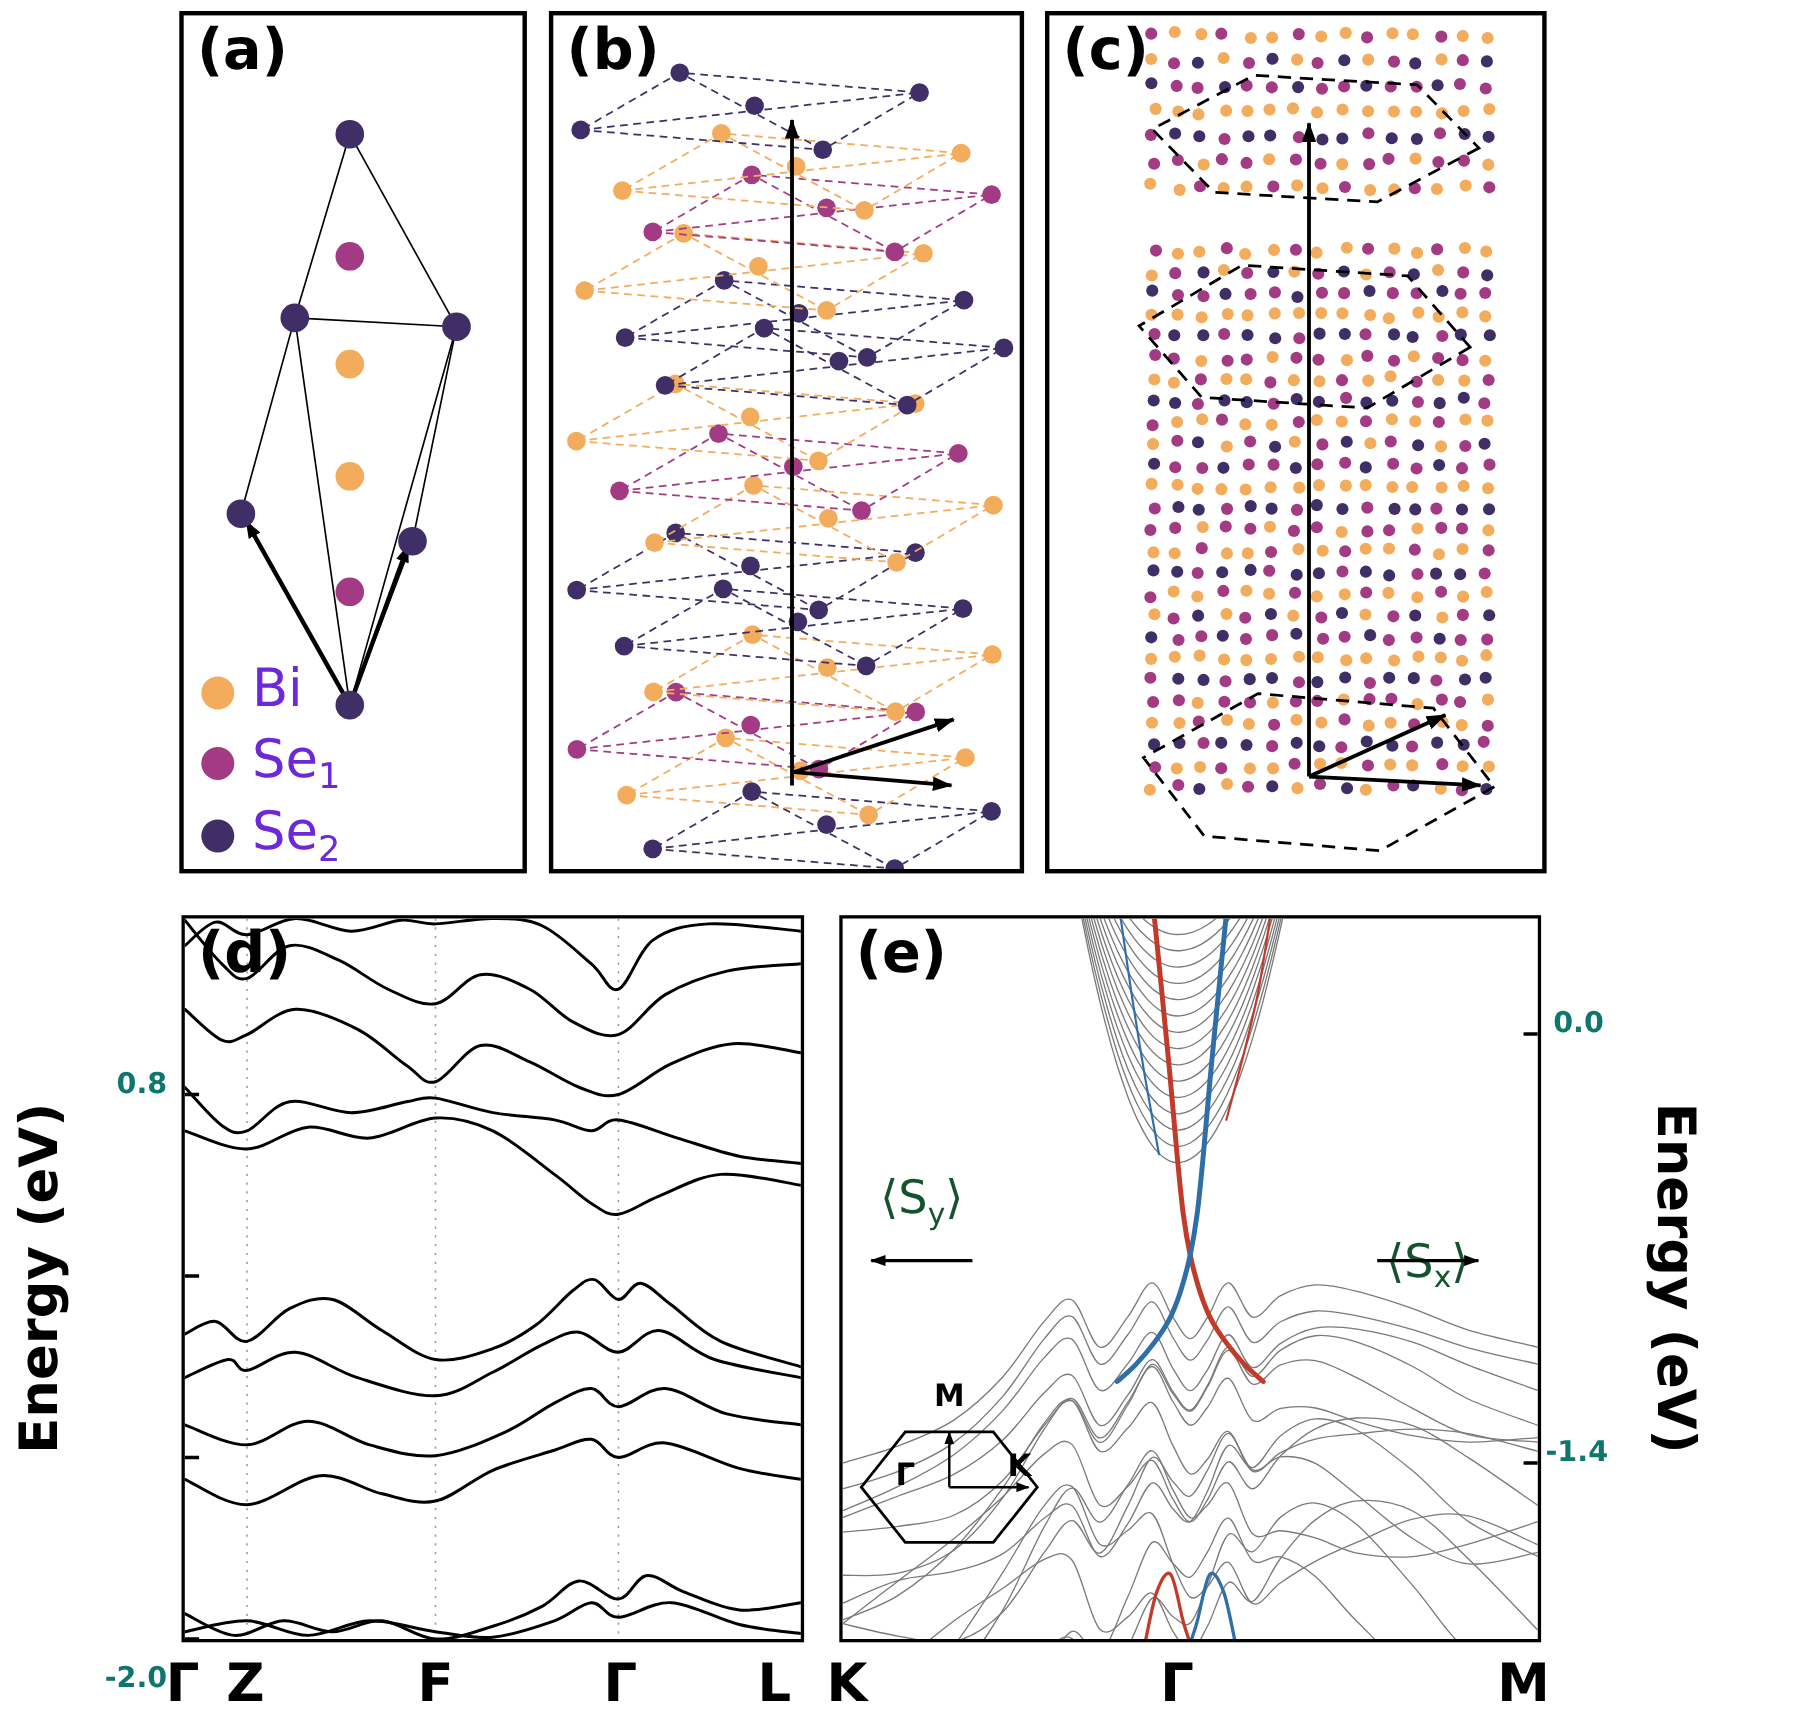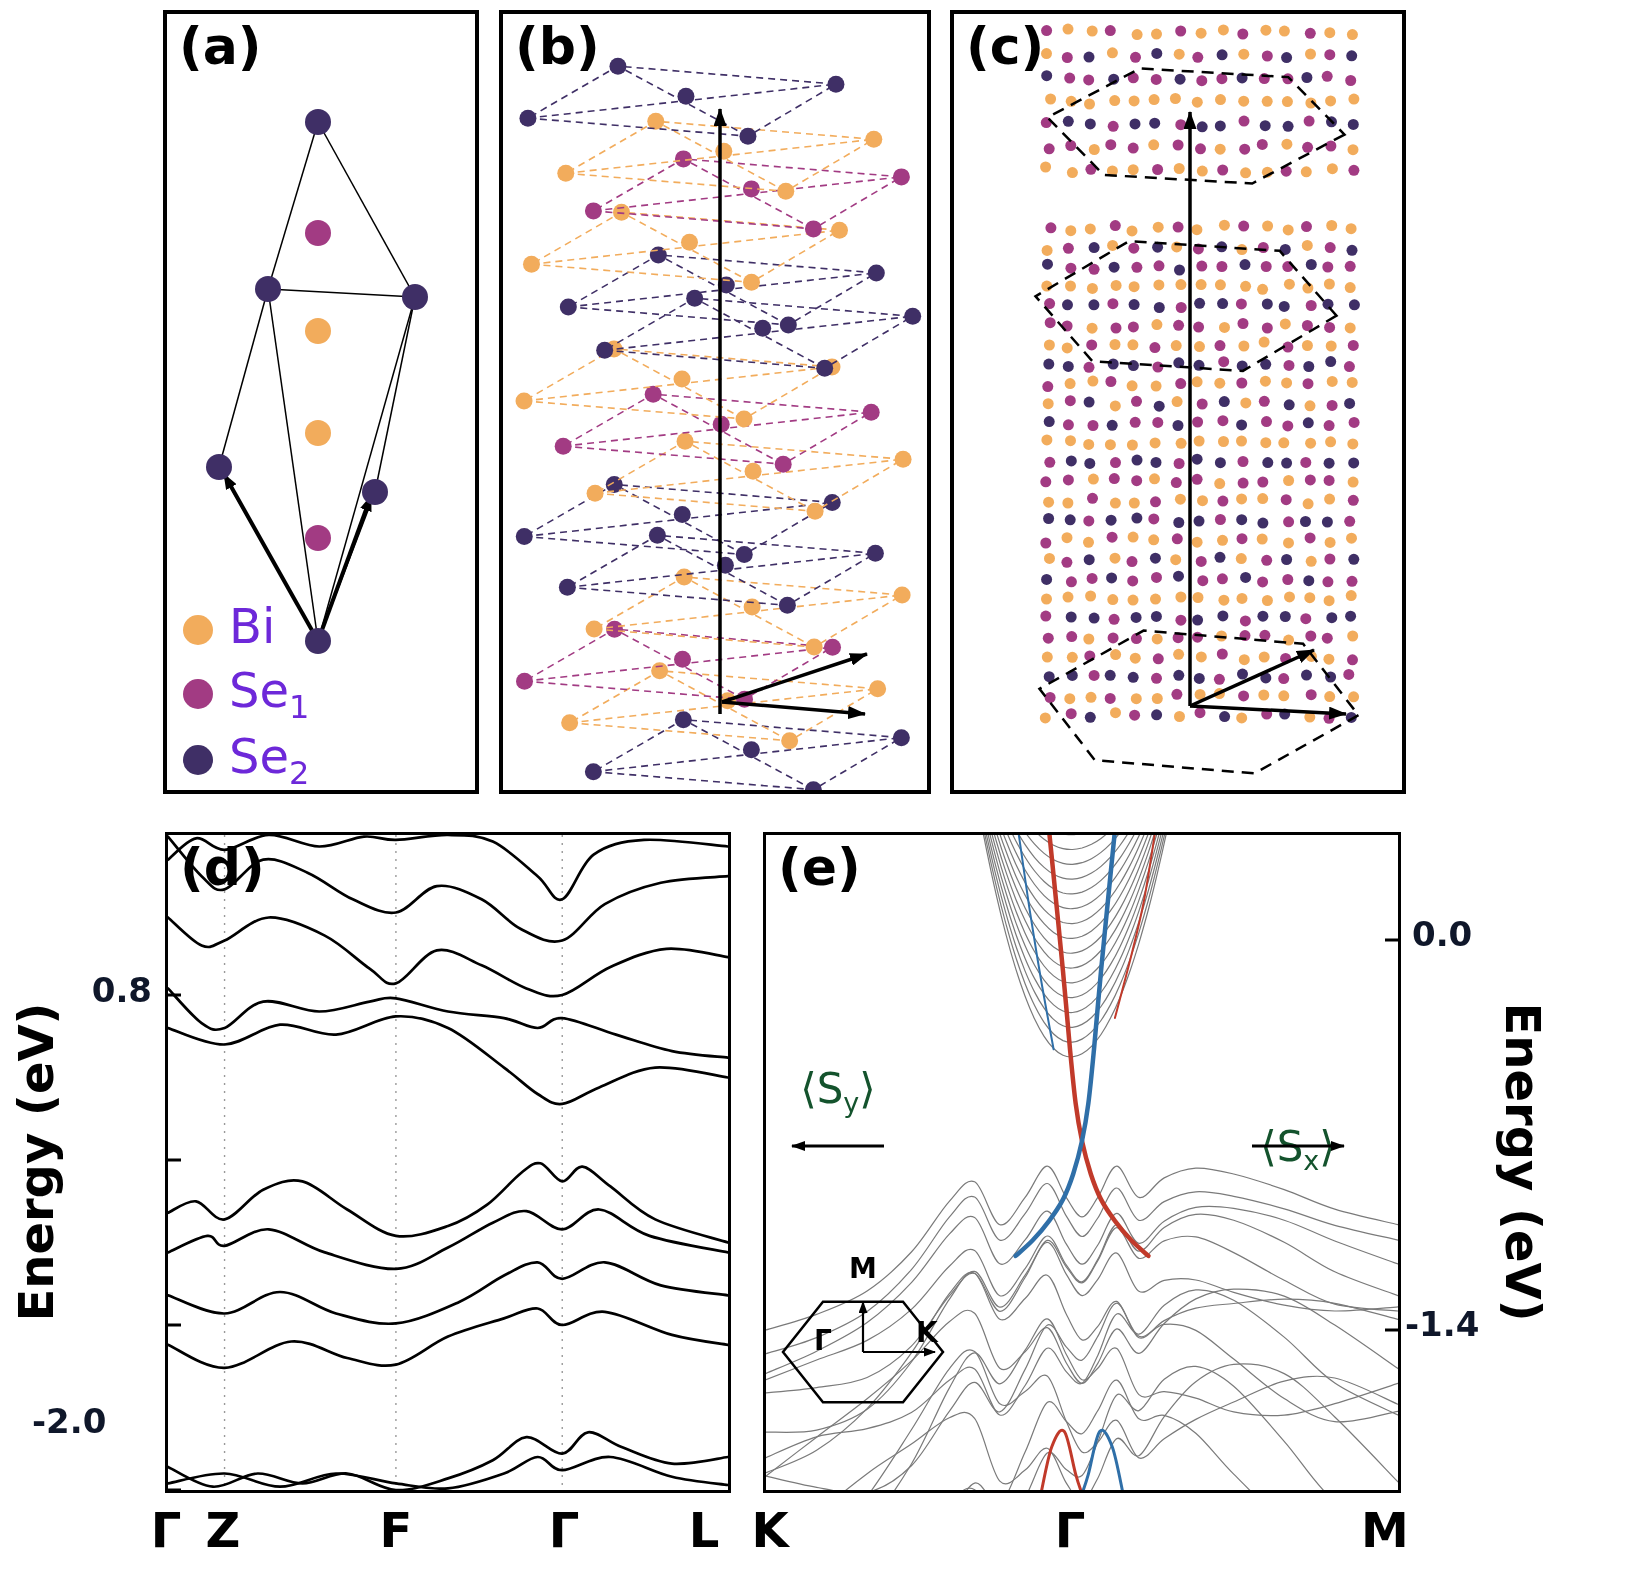--- a/index.html
+++ b/index.html
@@ -7,21 +7,21 @@
   .panel-box{position:absolute;border:4px solid #000;background:#fff}
   .plot-box{position:absolute;border:3px solid #000;background:#fff}
   .panel-box svg,.plot-box svg{position:absolute;left:0;top:0;width:100%;height:100%;display:block}
   .plabel{position:absolute;left:12px;top:4px;font-size:52px;font-weight:bold;color:#000;line-height:1.1}
   .legend{position:absolute;left:16px;top:0;width:100%;height:100%}
   .lrow{position:absolute;display:flex;align-items:center;gap:16px}
   .sw{width:30px;height:30px;border-radius:50%;display:inline-block}
   .ltext{font-size:48px;line-height:1;color:#6d28d9}
   .ltext sub{font-size:32px}
   .vlabel{position:absolute;font-size:48px;font-weight:bold;white-space:nowrap;color:#000}
-  .tick{position:absolute;font-size:34px;font-weight:bold;color:#0f172a;line-height:1.1}
+  .tick{position:absolute;font-size:26px;font-weight:bold;color:#0f766e;line-height:1.1}
   .klabel{position:absolute;top:1504px;font-size:48px;font-weight:bold;color:#000;transform:translateX(-50%);line-height:1.1}
   .spin{position:absolute;font-size:42px;color:#14532d;transform:translateX(-50%);white-space:nowrap;line-height:1.1}
   .spin sub{font-size:27px}
   .ilabel{position:absolute;font-size:28px;font-weight:bold;color:#000;line-height:1.1}
   .arrow-svg{position:absolute}
 </style>
 </head>
 <body>
 
 <div id="figure">
@@ -822,21 +822,21 @@
         <path d="M 274.9 658.8 C 276.7 651.0 281.8 622.4 285.7 612.0 C 289.6 601.6 294.3 591.8 298.3 596.4 C 302.3 601.0 306.7 628.9 309.7 639.3 C 312.6 649.7 314.9 655.5 316.0 658.8" fill="none" stroke="#C13A2A" stroke-width="3" stroke-linecap="round"></path>
         <path d="M 316.0 658.8 C 317.1 655.5 319.4 649.7 322.3 639.3 C 325.3 628.9 329.7 601.0 333.7 596.4 C 337.7 591.8 342.4 601.6 346.3 612.0 C 350.2 622.4 355.3 651.0 357.1 658.8" fill="none" stroke="#2F6FA8" stroke-width="3" stroke-linecap="round"></path>
         <line x1="619" y1="105" x2="632" y2="105" stroke="#000" stroke-width="3"></line>
         <line x1="619" y1="495" x2="632" y2="495" stroke="#000" stroke-width="3"></line>
       </svg>
     <div class="plabel">(e)</div>
   </div>
 
   <div class="vlabel" style="left:36px;top:1162px;transform:translate(-50%,-50%) rotate(-90deg)">Energy (eV)</div>
   <div class="tick" style="left:58px;top:972px;width:94px;text-align:right">0.8</div>
-  <div class="tick" style="left:32px;top:1403px;width:120px;">-2.0</div>
+  <div class="tick" style="left:32px;top:1512px;width:120px;text-align:right">-2.0</div>
   <div class="klabel" style="left:166px">Γ</div>
   <div class="klabel" style="left:223px">Z</div>
   <div class="klabel" style="left:396px">F</div>
   <div class="klabel" style="left:564px">Γ</div>
   <div class="klabel" style="left:704px">L</div>
 
   <div class="tick" style="left:1412px;top:916px">0.0</div>
   <div class="tick" style="left:1405px;top:1306px">-1.4</div>
   <div class="vlabel" style="left:1523px;top:1162px;transform:translate(-50%,-50%) rotate(90deg)">Energy (eV)</div>
   <div class="klabel" style="left:770px">K</div>

